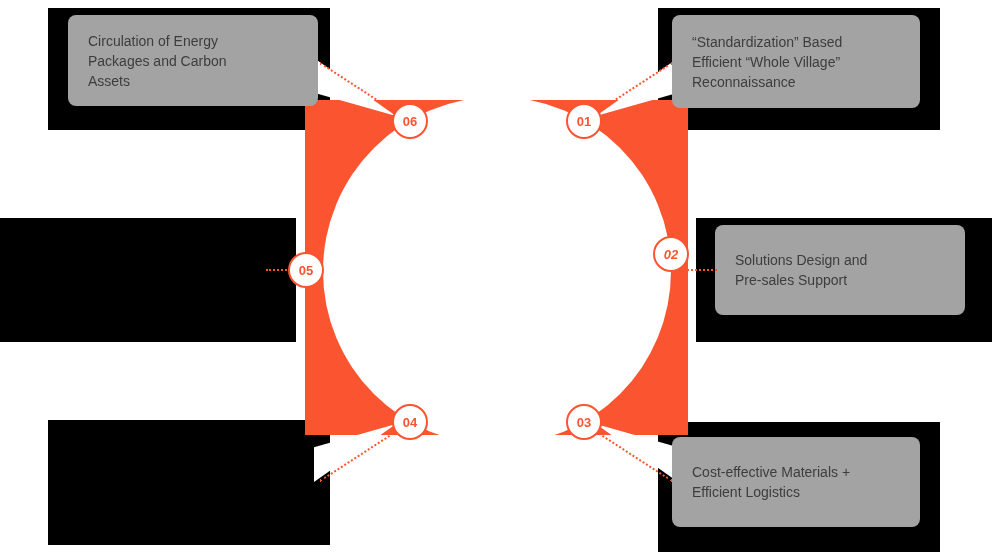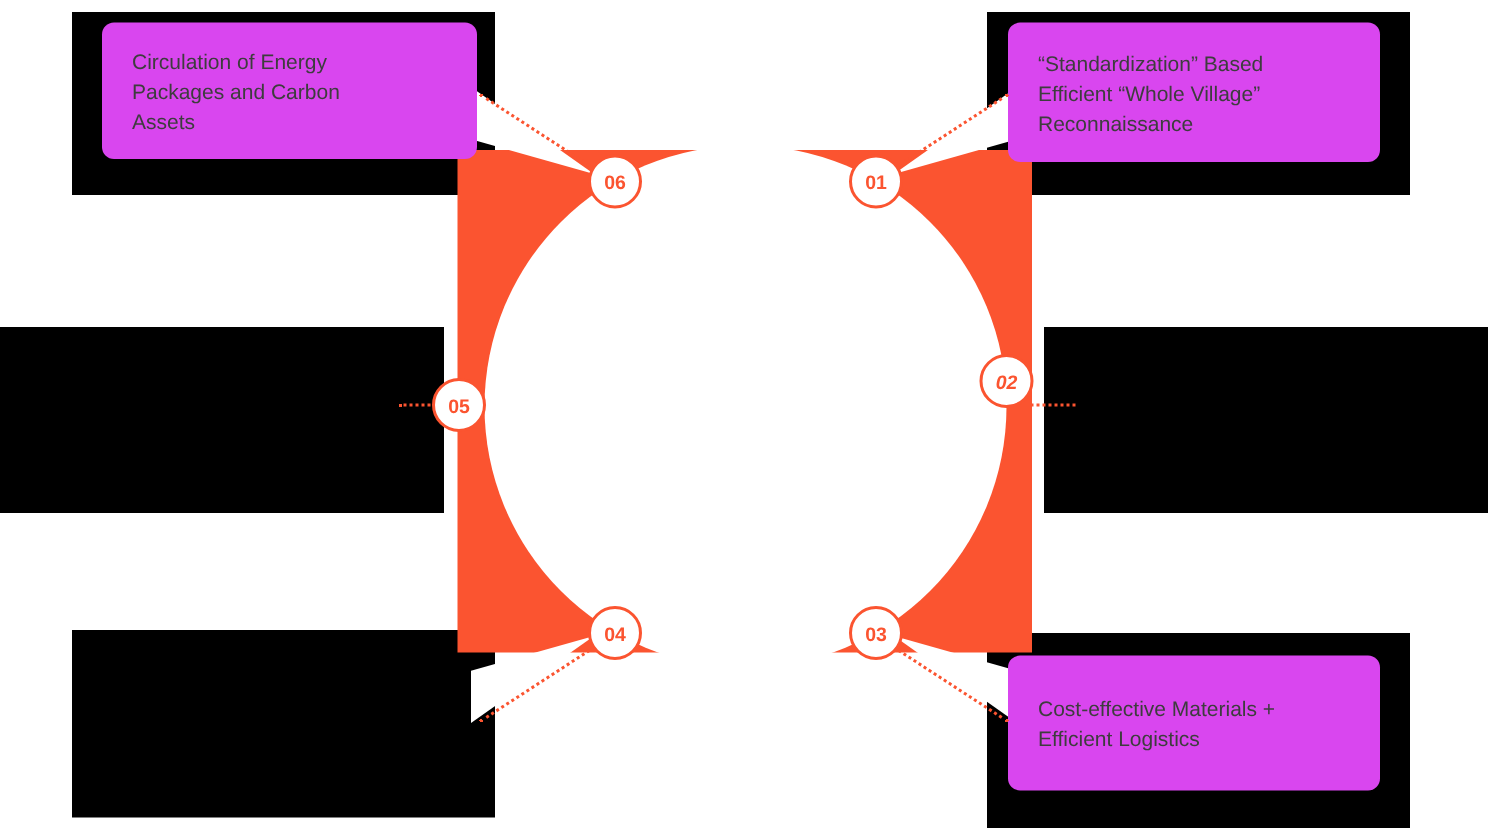--- a/index.html
+++ b/index.html
@@ -23,21 +23,21 @@
   .circle { position: absolute; left: 323px; top: 97px; width: 348px; height: 348px; border-radius: 50%; background: #ffffff; z-index: 3; }
 
   
   .tail { position: absolute; width: 82px; height: 58px; background: #ffffff; z-index: 4; }
   .t-tl { left: 314px; top: 58px;  clip-path: polygon(0 0, 100% 100%, 0 60%); }
   .t-tr { left: 596px; top: 58px;  clip-path: polygon(100% 0, 0 100%, 100% 60%); }
   .t-bl { left: 314px; top: 424px; clip-path: polygon(0 100%, 100% 0, 0 40%); }
   .t-br { left: 596px; top: 424px; clip-path: polygon(100% 100%, 0 0, 100% 40%); }
 
   
-  .card { position: absolute; background: #d946ef; border-radius: 8px; z-index: 5;
+  .card { position: absolute; background: #a3a3a3; border-radius: 8px; z-index: 5;
           display: flex; align-items: center; padding: 0 12px 0 20px; }
   .c-tl { left: 68px;  top: 15px;  width: 250px; height: 91px; }
   .c-tr { left: 672px; top: 15px;  width: 248px; height: 93px; }
   .c-ml { left: 20px;  top: 225px; width: 250px; height: 90px; }
   .c-mr { left: 715px; top: 225px; width: 250px; height: 90px; }
   .c-bl { left: 68px;  top: 436px; width: 250px; height: 89px; }
   .c-br { left: 672px; top: 437px; width: 248px; height: 90px; }
   .card-text { font-size: 14px; line-height: 20px; color: #3d3d3d; white-space: pre-line; }
 
   
@@ -83,20 +83,24 @@
   <div class="card c-tl">
     <span class="card-text">Circulation of Energy
 Packages and Carbon
 Assets</span>
   </div>
   <div class="card c-tr">
     <span class="card-text">“Standardization” Based
 Efficient “Whole Village”
 Reconnaissance</span>
   </div>
+  <div class="card c-mr">
+    <span class="card-text">Solutions Design and
+Pre-sales Support</span>
+  </div>
   <div class="card c-br">
     <span class="card-text">Cost-effective Materials +
 Efficient Logistics</span>
   </div>
 
   <div class="line l-06"></div>
   <div class="line l-01"></div>
   <div class="line l-05"></div>
   <div class="line l-02"></div>
   <div class="line l-04"></div>

